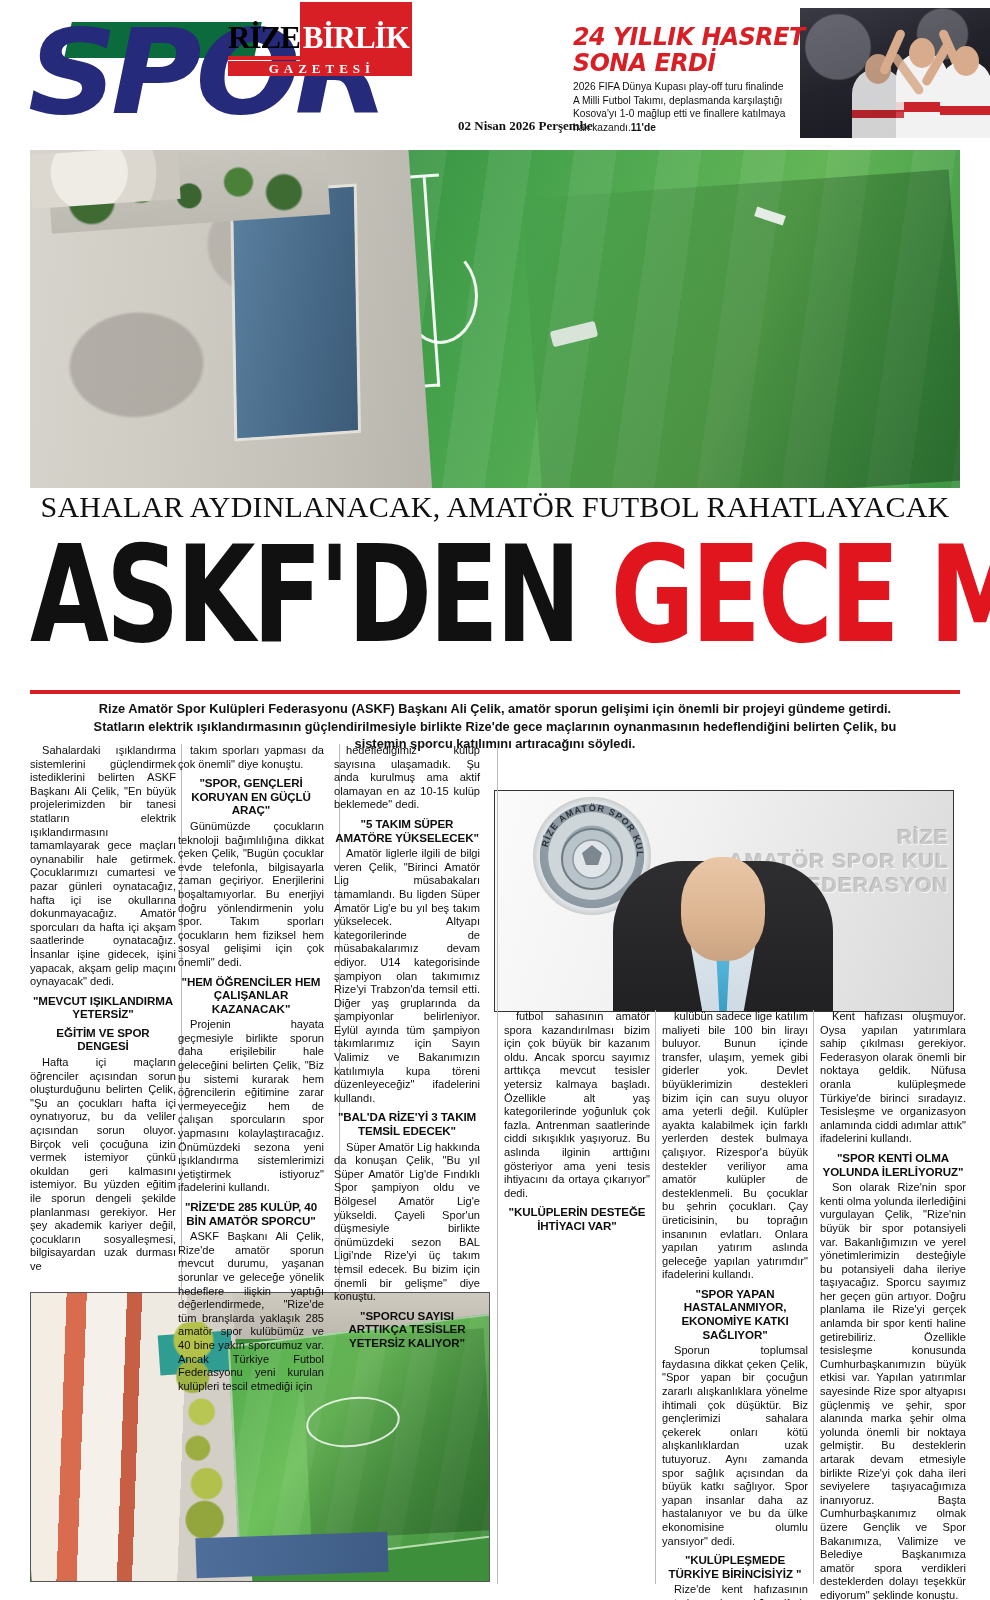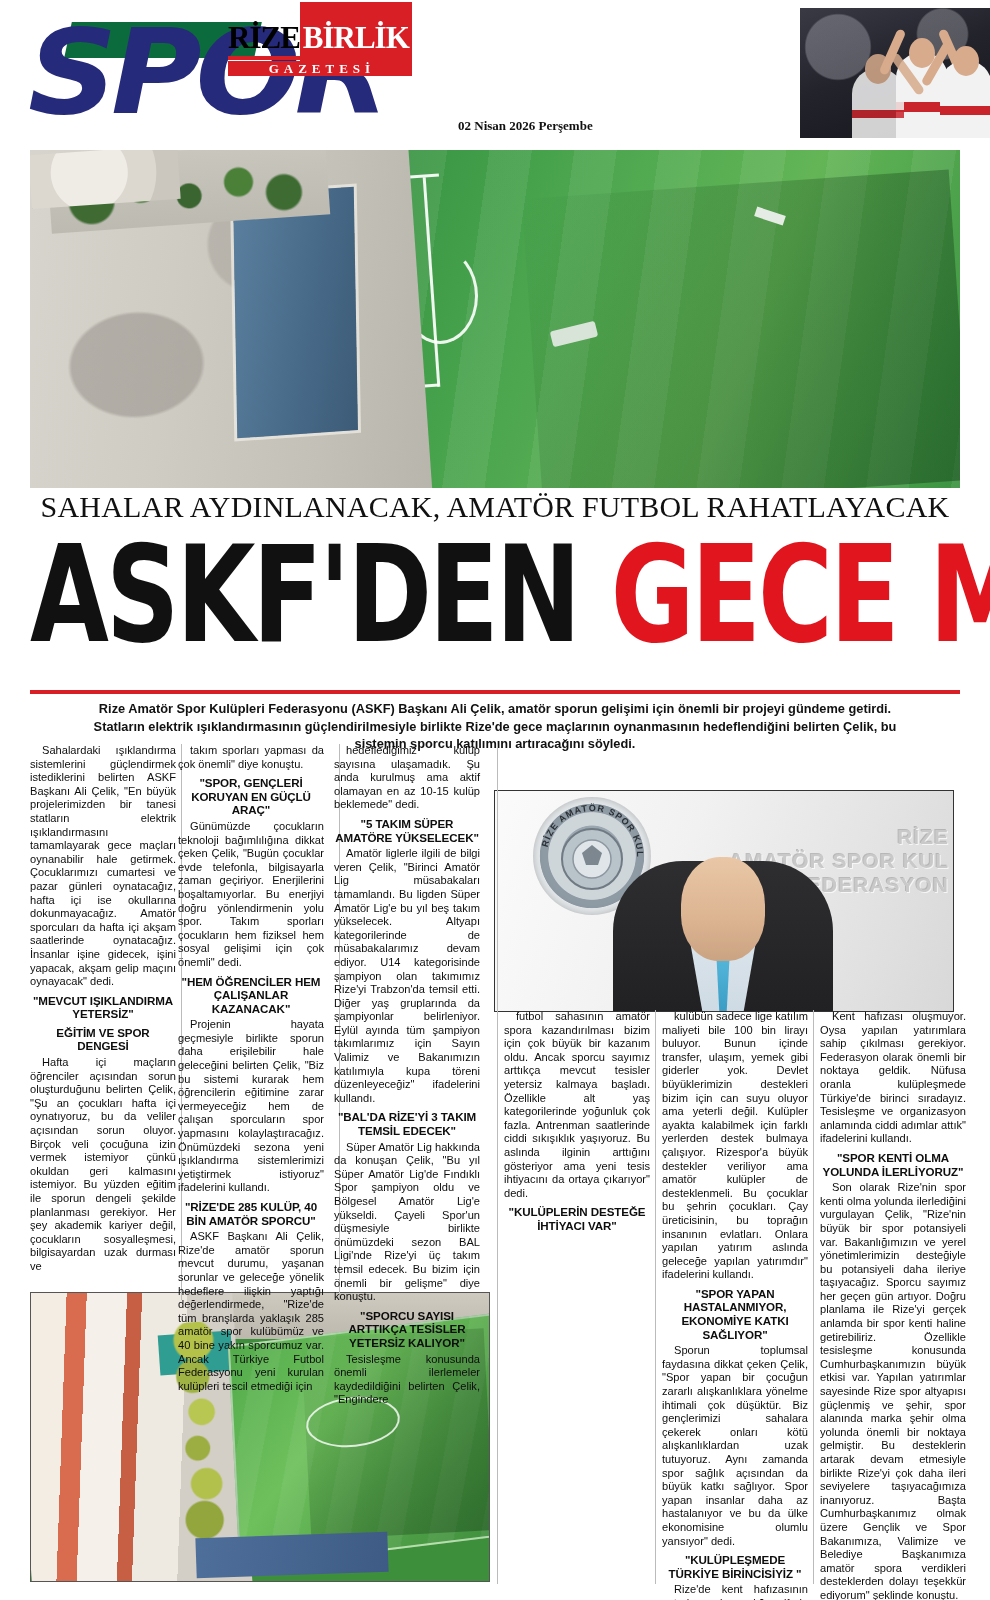--- a/index.html
+++ b/index.html
@@ -488,20 +488,25 @@
   <div class="logo-block">
     <div class="logo-line1">
       <span class="logo-rize">RİZE</span><span class="logo-birlik">BİRLİK</span>
     </div>
     <div class="logo-rule"></div>
     <div class="logo-gazetesi">GAZETESİ</div>
   </div>
 
   <div class="mast-date">02 Nisan 2026 Perşembe</div>
 
+  <div class="teaser">
+    <div class="teaser-head">24 YILLIK HASRET</div>
+    <div class="teaser-head">SONA ERDİ</div>
+    <div class="teaser-body"><span>2026 FIFA Dünya Kupası play-off turu finalinde A Milli Futbol Takımı, deplasmanda karşılaştığı Kosova'yı 1-0 mağlup etti ve finallere katılmaya hak kazandı.</span><b>11'de</b></div>
+  </div>
 
   <div class="teaser-photo">
     <div class="tp-bg"></div>
     <div class="tp-player" style="left:96px;">
       <div class="tp-head"></div>
       <div class="tp-arm" style="left:-8px; top:-24px; transform:rotate(24deg);"></div>
       <div class="tp-arm" style="right:-8px; top:-24px; transform:rotate(-24deg);"></div>
     </div>
     <div class="tp-player" style="left:140px; height:88px;">
       <div class="tp-head"></div>
@@ -607,21 +612,20 @@
       <h3>"RİZE'DE 285 KULÜP, 40 BİN AMATÖR SPORCU"</h3>
       <p>ASKF Başkanı Ali Çelik, Rize'de amatör sporun mevcut durumu, yaşanan sorunlar ve geleceğe yönelik hedeflere ilişkin yaptığı değerlendirmede, "Rize'de tüm branşlarda yaklaşık 285 amatör spor kulübümüz ve 40 bine yakın sporcumuz var. Ancak Türkiye Futbol Federasyonu yeni kurulan kulüpleri tescil etmediği için</p>
     </div>
   <div class="col c3">
       <p>hedeflediğimiz kulüp sayısına ulaşamadık. Şu anda kurulmuş ama aktif olamayan en az 10-15 kulüp beklemede" dedi.</p>
       <h3>"5 TAKIM SÜPER AMATÖRE YÜKSELECEK"</h3>
       <p>Amatör liglerle ilgili de bilgi veren Çelik, "Birinci Amatör Lig müsabakaları tamamlandı. Bu ligden Süper Amatör Lig'e bu yıl beş takım yükselecek. Altyapı kategorilerinde de müsabakalarımız devam ediyor. U14 kategorisinde şampiyon olan takımımız Rize'yi Trabzon'da temsil etti. Diğer yaş gruplarında da şampiyonlar belirleniyor. Eylül ayında tüm şampiyon takımlarımız için Sayın Valimiz ve Bakanımızın katılımıyla kupa töreni düzenleyeceğiz" ifadelerini kullandı.</p>
       <h3>"BAL'DA RİZE'Yİ 3 TAKIM TEMSİL EDECEK"</h3>
       <p>Süper Amatör Lig hakkında da konuşan Çelik, "Bu yıl Süper Amatör Lig'de Fındıklı Spor şampiyon oldu ve Bölgesel Amatör Lig'e yükseldi. Çayeli Spor'un düşmesiyle birlikte önümüzdeki sezon BAL Ligi'nde Rize'yi üç takım temsil edecek. Bu bizim için önemli bir gelişme" diye konuştu.</p>
       <h3>"SPORCU SAYISI ARTTIKÇA TESİSLER YETERSİZ KALIYOR"</h3>
-      <p>Tesisleşme konusunda önemli ilerlemeler kaydedildiğini belirten Çelik, "Engindere</p>
     </div>
   <div class="col c4" style="top: 266px;">
       <p>futbol sahasının amatör spora kazandırılması bizim için çok büyük bir kazanım oldu. Ancak sporcu sayımız arttıkça mevcut tesisler yetersiz kalmaya başladı. Özellikle alt yaş kategorilerinde yoğunluk çok fazla. Antrenman saatlerinde ciddi sıkışıklık yaşıyoruz. Bu aslında ilginin arttığını gösteriyor ama yeni tesis ihtiyacını da ortaya çıkarıyor" dedi.</p>
       <h3>"KULÜPLERİN DESTEĞE İHTİYACI VAR"</h3>
     </div>
   <div class="col c5" style="top: 266px;">
       <p>kulübün sadece lige katılım maliyeti bile 100 bin lirayı buluyor. Bunun içinde transfer, ulaşım, yemek gibi giderler yok. Devlet büyüklerimizin destekleri bizim için can suyu oluyor ama yeterli değil. Kulüpler ayakta kalabilmek için farklı yerlerden destek bulmaya çalışıyor. Rizespor'a büyük destekler veriliyor ama amatör kulüpler de desteklenmeli. Bu çocuklar bu şehrin çocukları. Çay üreticisinin, bu toprağın insanının evlatları. Onlara yapılan yatırım aslında geleceğe yapılan yatırımdır" ifadelerini kullandı.</p>
       <h3>"SPOR YAPAN HASTALANMIYOR, EKONOMİYE KATKI SAĞLIYOR"</h3>
       <p>Sporun toplumsal faydasına dikkat çeken Çelik, "Spor yapan bir çocuğun zararlı alışkanlıklara yönelme ihtimali çok düşüktür. Biz gençlerimizi sahalara çekerek onları kötü alışkanlıklardan uzak tutuyoruz. Aynı zamanda spor sağlık açısından da büyük katkı sağlıyor. Spor yapan insanlar daha az hastalanıyor ve bu da ülke ekonomisine olumlu yansıyor" dedi.</p>
       <h3>"KULÜPLEŞMEDE TÜRKİYE BİRİNCİSİYİZ "</h3>

